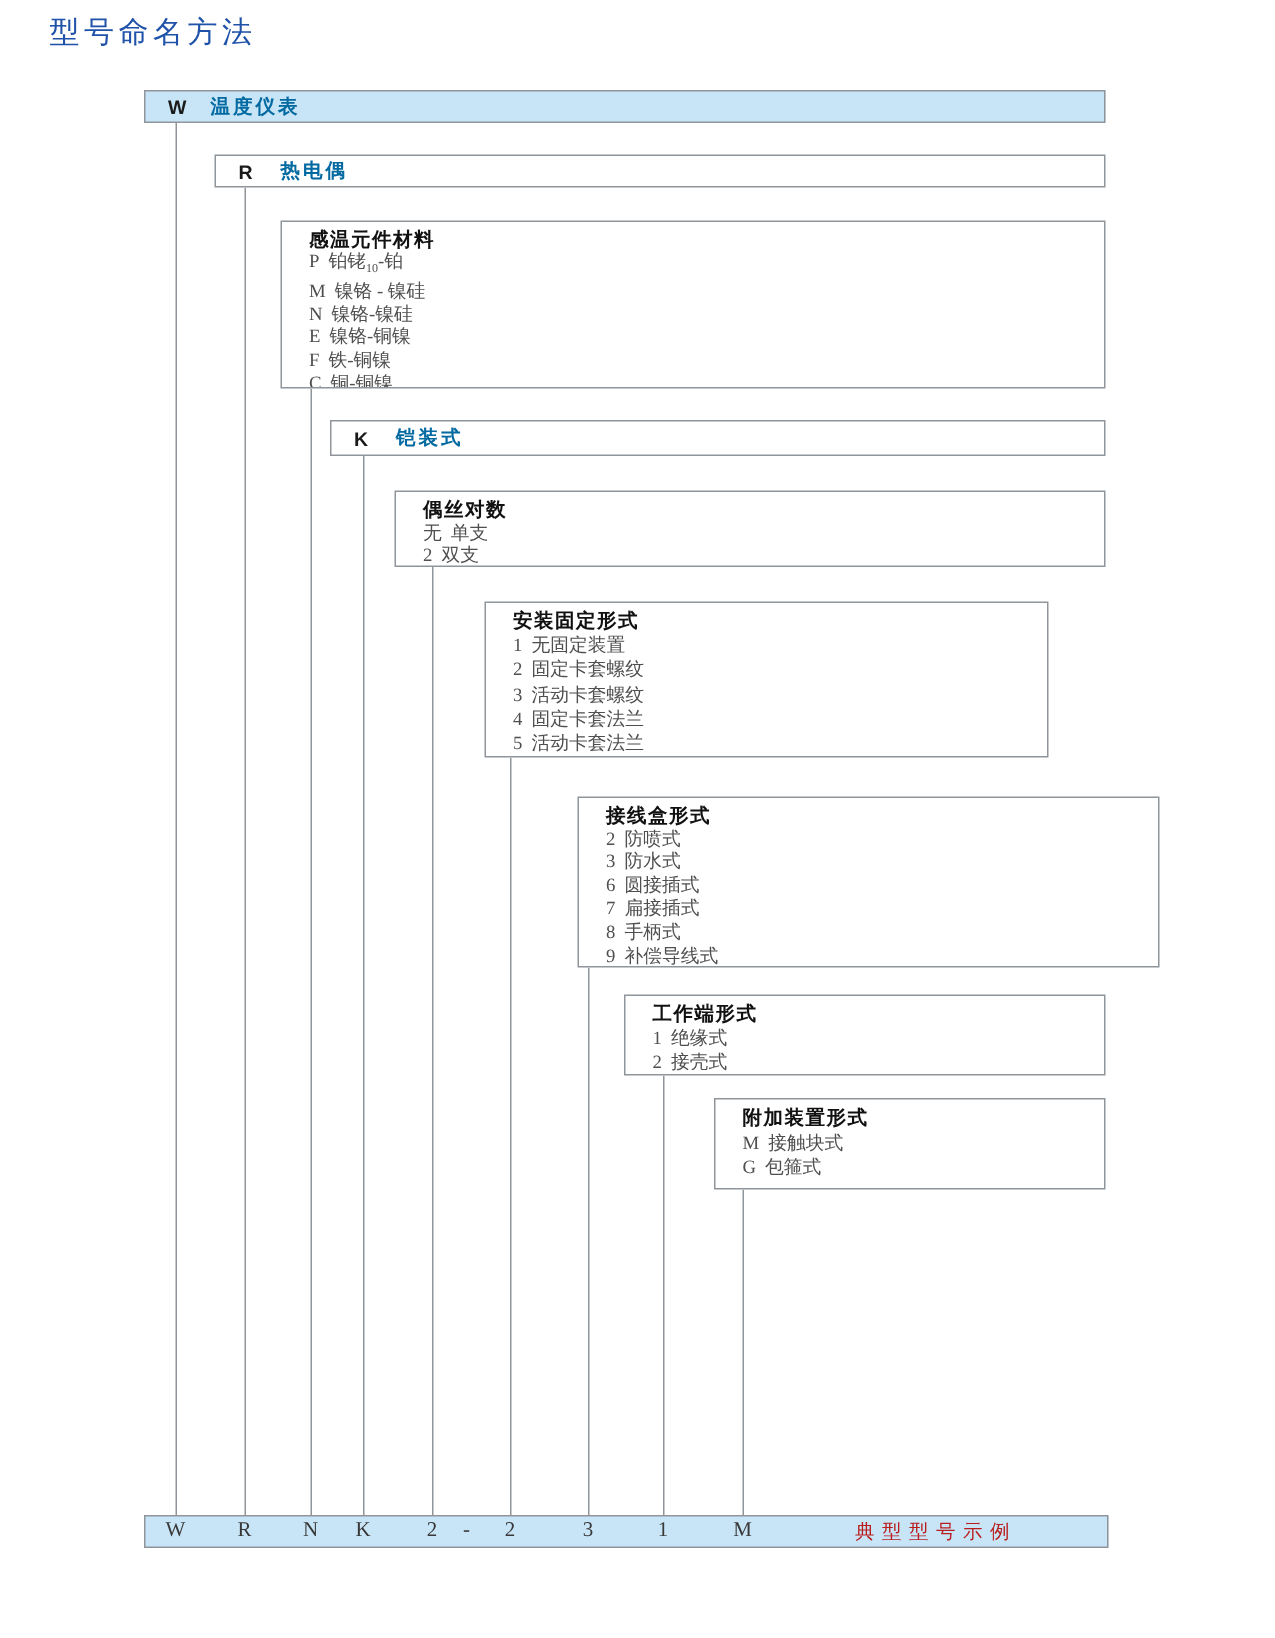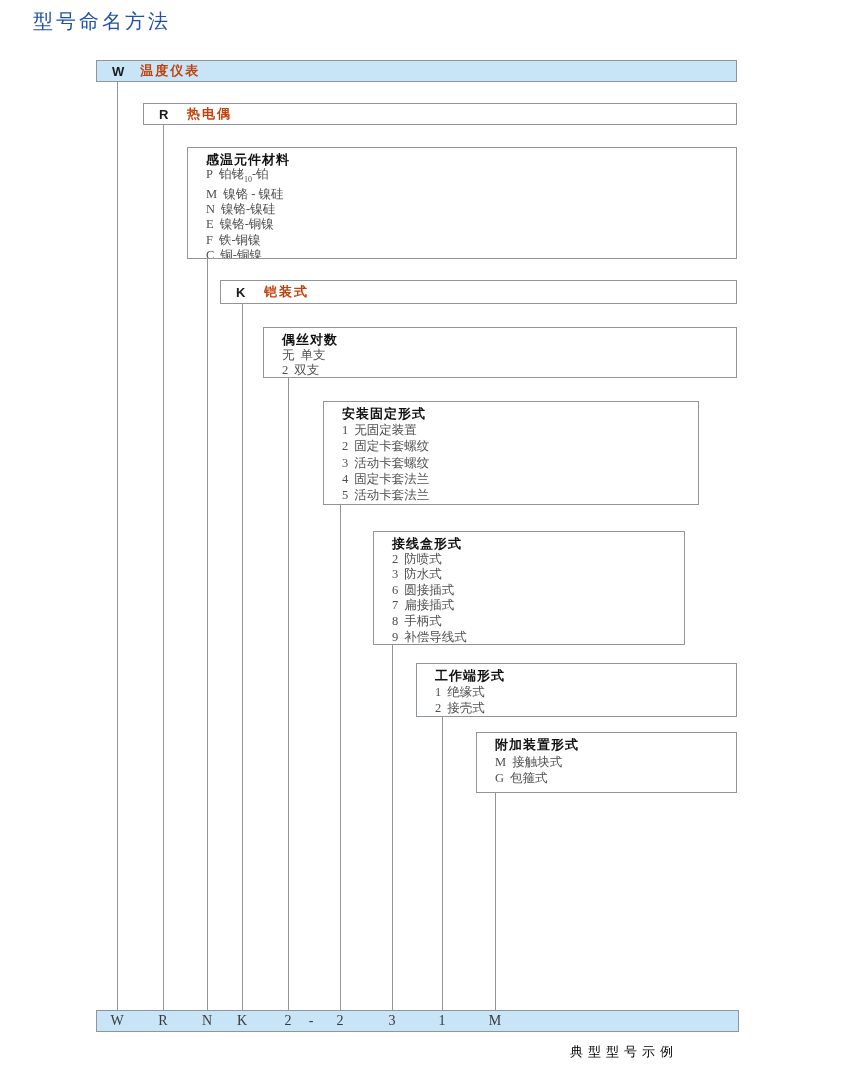--- a/index.html
+++ b/index.html
@@ -28,21 +28,21 @@
     border:1px solid var(--border);
     background:#ffffff;overflow:hidden;
   }
   .box.blue{background:var(--hl);}
   .box.single{display:flex;align-items:center;padding-left:15px;}
   .bcode{
     font-family:"Liberation Sans", sans-serif;
     font-size:13px;font-weight:bold;color:#1a1a1a;min-width:12px;
   }
   .blabel{
-    margin-left:16px;font-size:13px;font-weight:bold;color:#c2410c;
+    margin-left:16px;font-size:13px;font-weight:bold;color:#0369a1;
     letter-spacing:2px;
   }
   .box.multi{padding:4px 8px 0 18px;}
   .bheading{
     font-size:13px;font-weight:bold;color:#111;letter-spacing:1px;
   }
   .items{font-family:"Liberation Serif", serif;color:#4f4f4f;font-size:12.5px;}
   .item{white-space:nowrap;}
   .icode{display:inline-block;margin-right:6px;}
   .ilabel sub{font-size:8px;}
@@ -58,22 +58,22 @@
     box-sizing:content-box;border:1px solid var(--border);
     background:var(--hl);
   }
   .bar-code{
     position:absolute;top:0;transform:translateX(-50%);
     font-family:"Liberation Serif", serif;font-size:14px;color:#383838;
     line-height:20px;
   }
   .bar-caption{
     position:absolute;left:473px;top:0;
-    font-family:Liberation Sans, sans-serif;font-size:13px;color:#000000;
-    letter-spacing:5px;line-height:20px;margin-top:31px;
+    font-family:Liberation Sans, sans-serif;font-size:13px;color:#b91c1c;
+    letter-spacing:5px;line-height:20px;
   }
 </style>
 </head>
 <body>
 
 <div class="page">
 
   <h1 class="title">型号命名方法</h1>
 
   <div class="vline" style="left:117px;top:82px;height:928px"></div>
@@ -125,21 +125,21 @@
     <div class="bheading">安装固定形式</div>
     <div class="items">
         <div class="item"><span class="icode">1</span><span class="ilabel">无固定装置</span></div>
         <div class="item"><span class="icode">2</span><span class="ilabel">固定卡套螺纹</span></div>
         <div class="item"><span class="icode">3</span><span class="ilabel">活动卡套螺纹</span></div>
         <div class="item"><span class="icode">4</span><span class="ilabel">固定卡套法兰</span></div>
         <div class="item"><span class="icode">5</span><span class="ilabel">活动卡套法兰</span></div>
       </div>
   </div>
 
-  <div class="box multi lh156" style="left:373px;top:531px;width:312px;height:114px">
+  <div class="box multi lh156" style="left:385px;top:531px;width:388px;height:114px">
     <div class="bheading">接线盒形式</div>
     <div class="items">
         <div class="item"><span class="icode">2</span><span class="ilabel">防喷式</span></div>
         <div class="item"><span class="icode">3</span><span class="ilabel">防水式</span></div>
         <div class="item"><span class="icode">6</span><span class="ilabel">圆接插式</span></div>
         <div class="item"><span class="icode">7</span><span class="ilabel">扁接插式</span></div>
         <div class="item"><span class="icode">8</span><span class="ilabel">手柄式</span></div>
         <div class="item"><span class="icode">9</span><span class="ilabel">补偿导线式</span></div>
       </div>
   </div>

